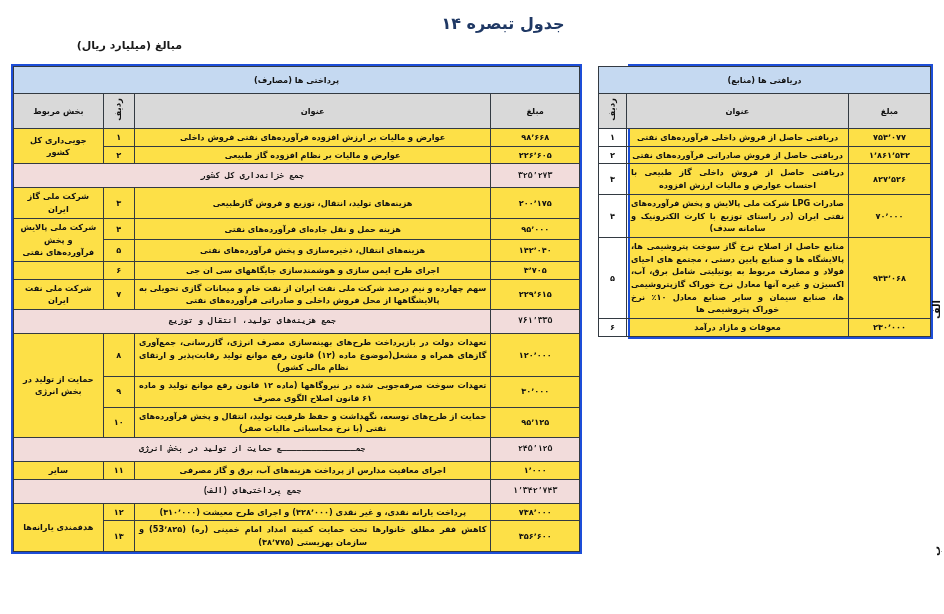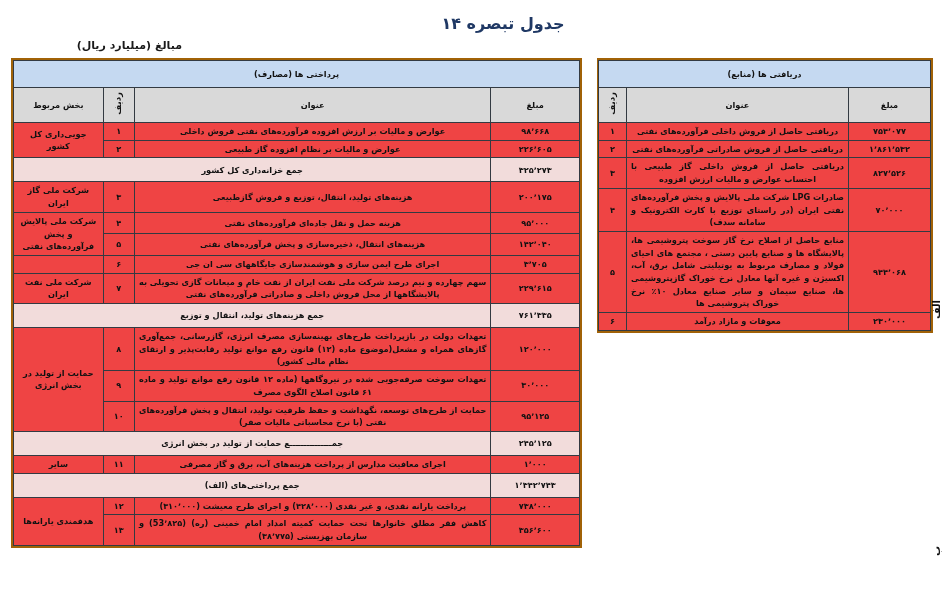--- a/index.html
+++ b/index.html
@@ -44,28 +44,28 @@
     font-size: 11px;
     font-weight: bold;
     color: #1a1a1a;
     direction: rtl;
     white-space: nowrap;
   }
 
   
   .tbl-wrap {
     position: absolute;
-    top: 58px;
-    border: 2px solid #a16207;
+    top: 64px;
+    border: 2px solid #1d4ed8;
     box-sizing: border-box;
-    background: #ef4444;
+    background: #fde047;
   }
   #resources-wrap {
     right: 11px;
-    width: 336px;
+    width: 305px;
   }
   #expenses-wrap {
     right: 362px;
     width: 571px;
   }
 
   table.grid {
     border-collapse: collapse;
     width: 100%;
     table-layout: fixed;
@@ -112,20 +112,21 @@
   }
   .sector {
     text-align: center;
     font-size: 8.2px;
     line-height: 1.6;
   }
   tr.subtotal td {
     background: #f2dcdb;
     text-align: center;
     height: 19px;
+    font-family: Liberation Mono, monospace;
   }
 
   
   .vgroup {
     position: absolute;
     font-size: 10px;
     font-weight: bold;
     color: #0f0f0f;
     writing-mode: vertical-rl;
     text-orientation: mixed;

